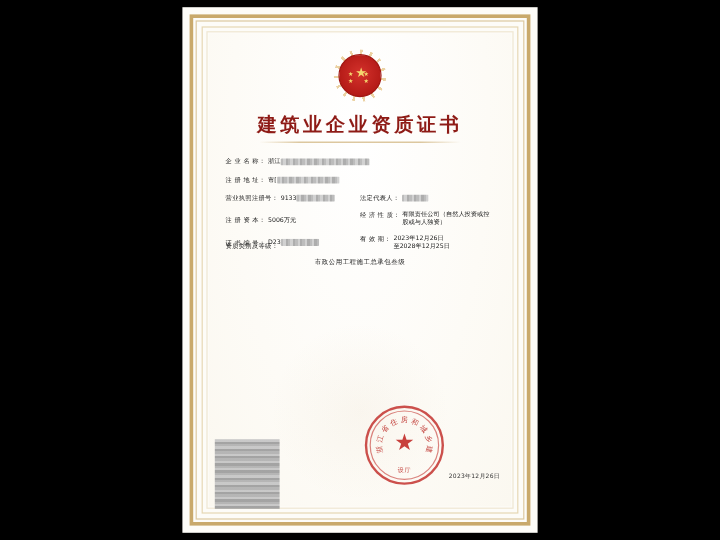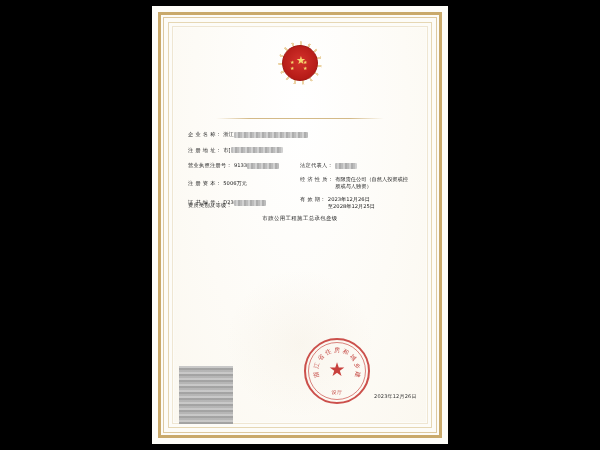--- a/index.html
+++ b/index.html
@@ -333,20 +333,21 @@
       <div class="circle"></div>
       <div class="stars">
         <span class="s1">★</span>
         <span class="s2">★</span>
         <span class="s3">★</span>
         <span class="s4">★</span>
         <span class="s5">★</span>
       </div>
     </div>
 
+    <div class="cert-title">建筑业企业资质证书</div>
     <div class="title-rule"></div>
 
     <div class="watermark"></div>
 
     <div class="fields">
 
       <div class="row">
         <div class="col" style="flex:1 1 100%;">
           <span class="lbl">企 业 名 称：</span>
           <span class="val">

